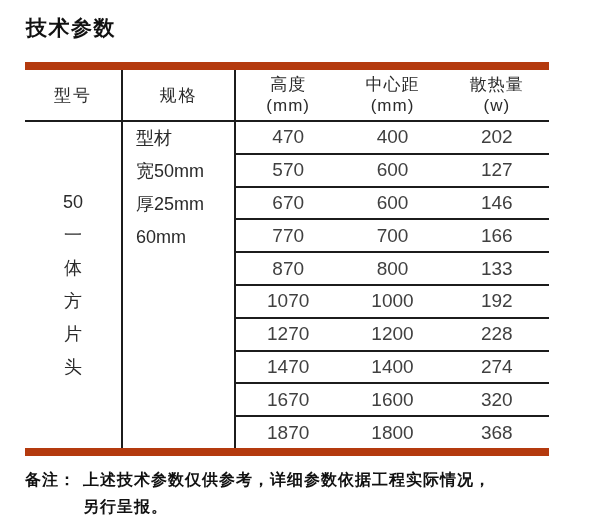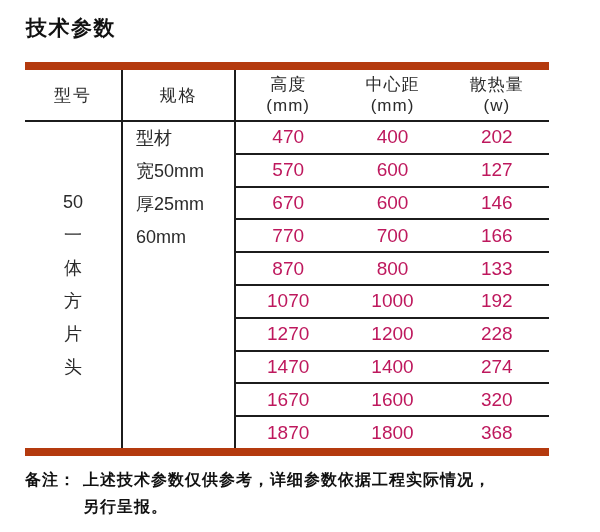--- a/index.html
+++ b/index.html
@@ -100,21 +100,21 @@
     display: flex;
     border-bottom: 2px solid var(--line, #1c1c1c);
   }
   .data-row:last-child { border-bottom: none; }
   .data-row .dcell {
     flex: 1;
     display: flex;
     align-items: center;
     justify-content: center;
     font-size: 19px;
-    color: #be185d;
+    color: #404040;
   }
   .note {
     position: absolute;
     left: 25px;
     top: 468px;
     display: flex;
     font-weight: bold;
     font-size: 16px;
     line-height: 27px;
     color: #111111;

